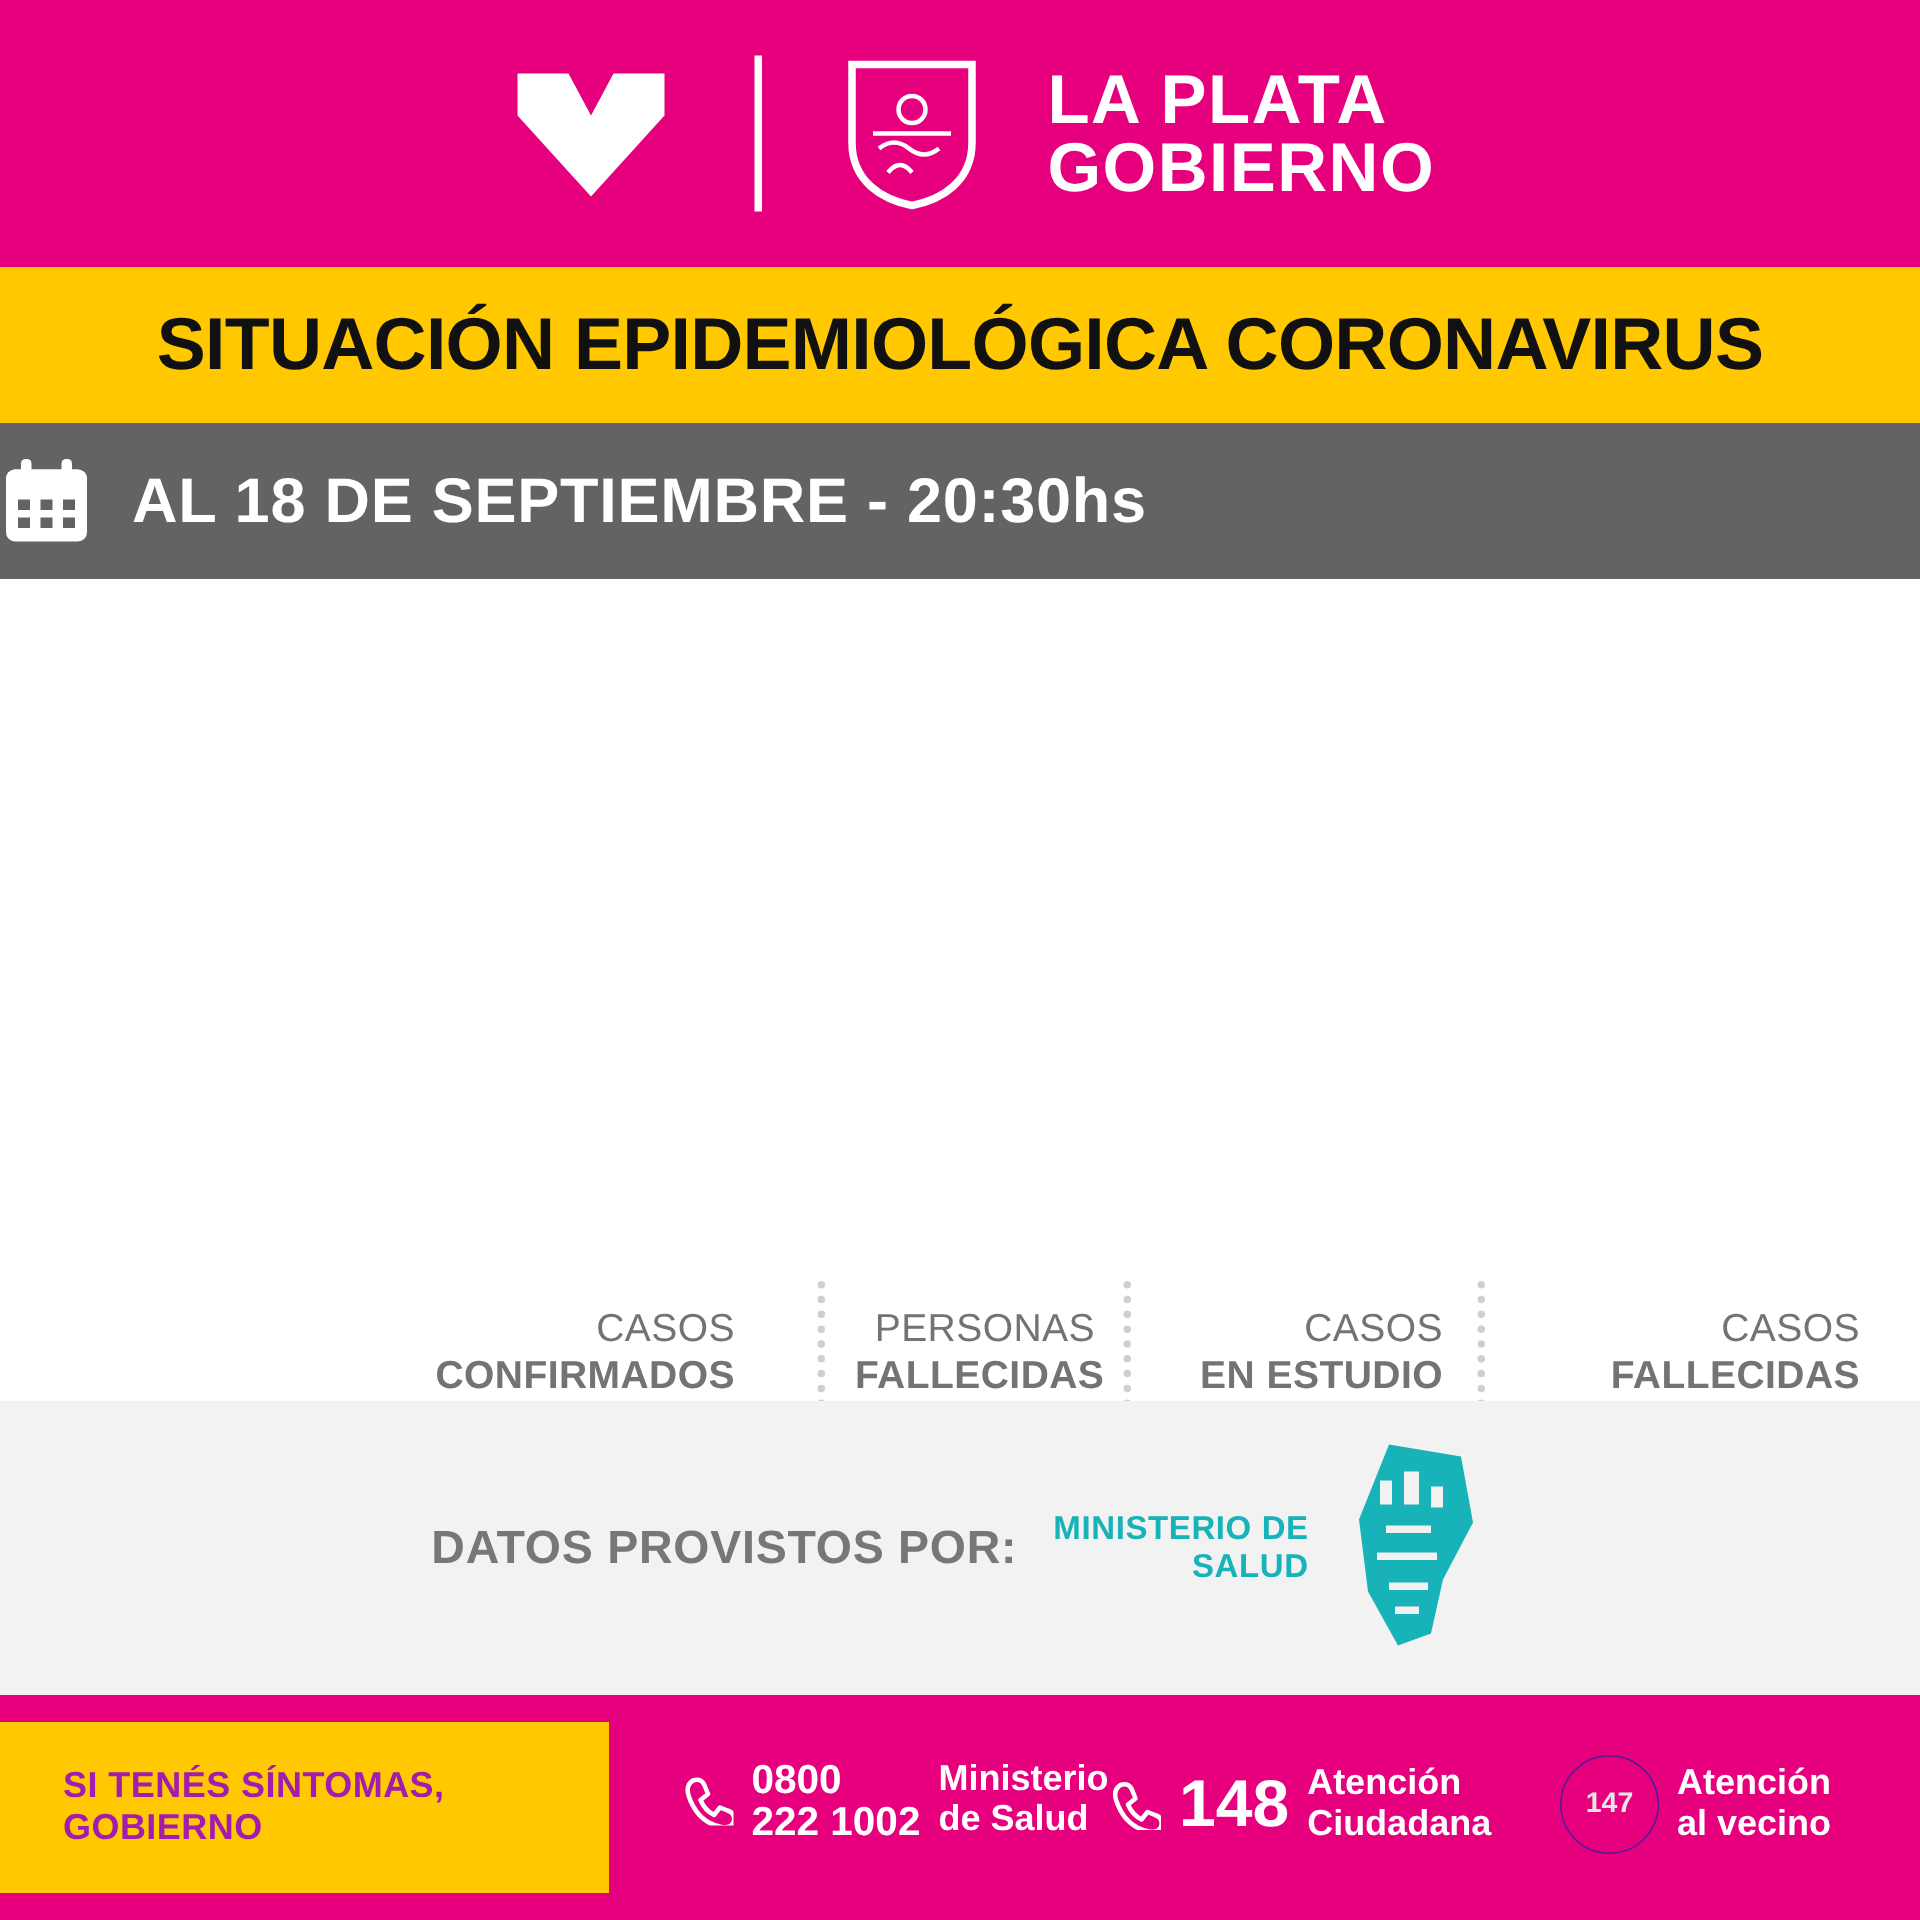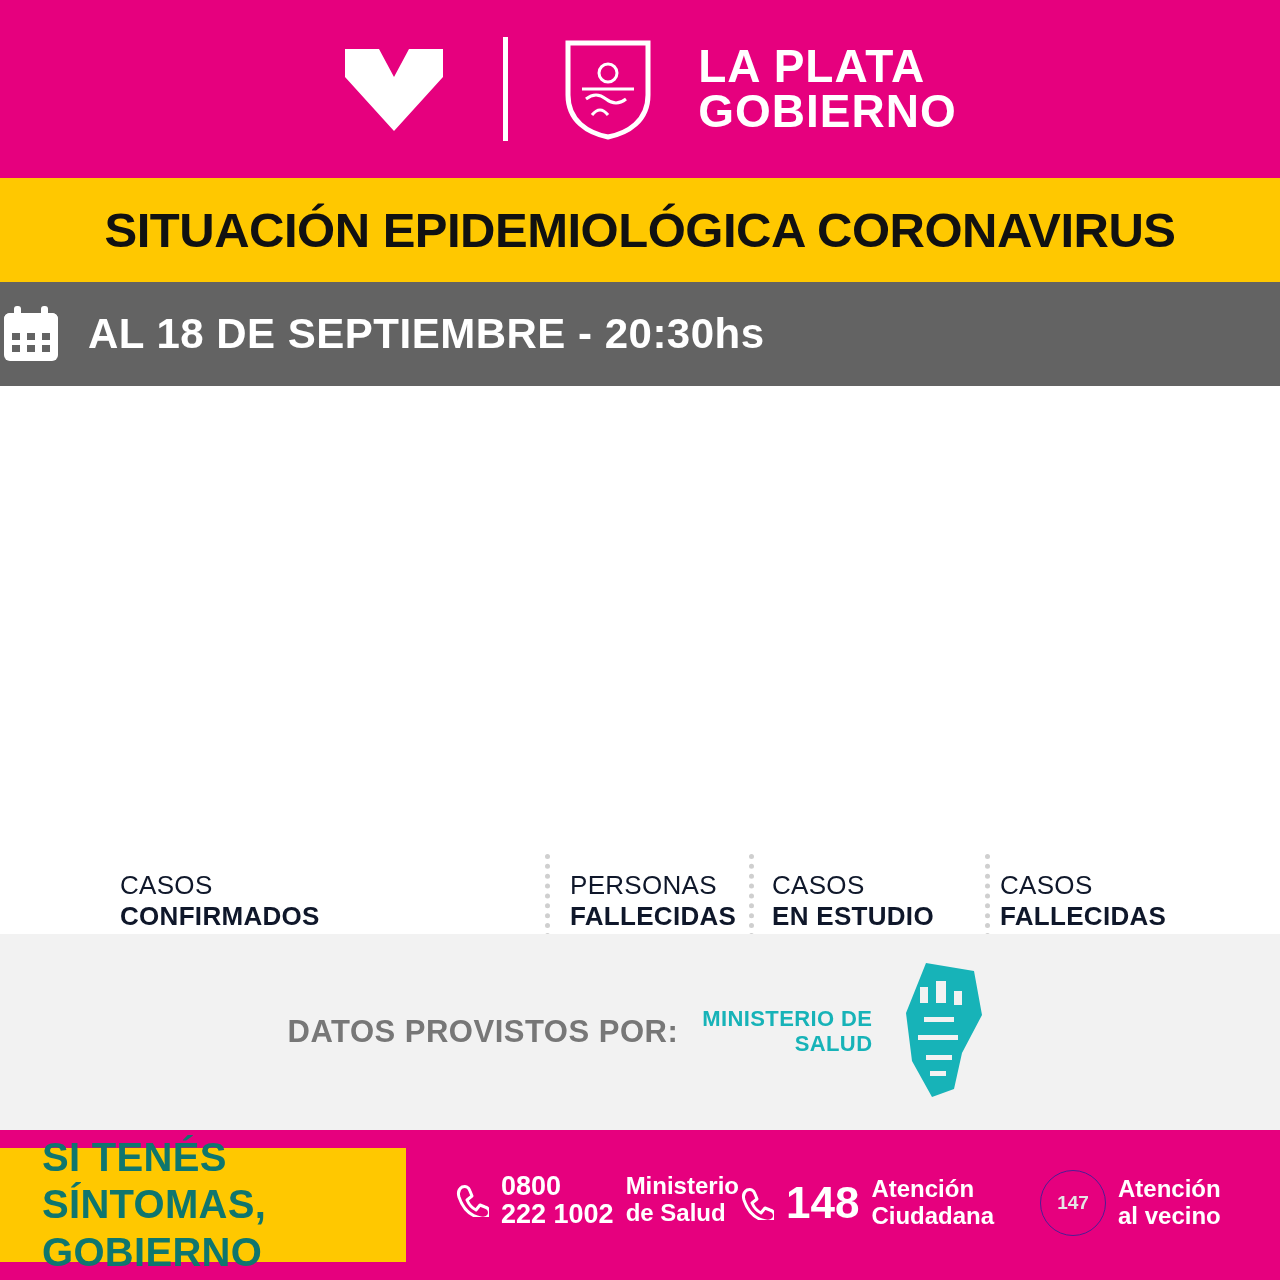--- a/index.html
+++ b/index.html
@@ -82,23 +82,23 @@
     position: absolute;
     width: 0;
     border-left: 5px dotted #cfcfcf;
   }
   .dot-a { left: 252px; top: 560px; height: 200px; }
   .dot-b { left: 545px; top: 468px; height: 420px; }
   .dot-c { left: 749px; top: 468px; height: 420px; }
   .dot-d { left: 985px; top: 468px; height: 420px; }
   .lbl {
     position: absolute;
-    text-align: left;
+    text-align: right;
     font-size: 26px;
-    color: #0f172a;
+    color: #737373;
     line-height: 1.18;
     letter-spacing: 0.3px;
   }
   .lbl .b { font-weight: bold; display: block; }
   .lbl .n { font-weight: normal; display: block; }
 
   .num {
     position: absolute;
     font-size: 76px;
     font-weight: bold;
@@ -167,21 +167,21 @@
     background: #E6007E;
   }
   .footer-yellow {
     position: absolute; left: 0; top: 18px;
     width: 406px; height: 114px;
     background: #FFC800;
     display: flex; flex-direction: column; justify-content: center;
     padding-left: 42px;
   }
   .footer-yellow span {
-    font-size: 40px; font-weight: bold; color: #0f766e; line-height: 1.18;
+    font-size: 24px; font-weight: bold; color: #a21caf; line-height: 1.18;
     letter-spacing: 0.3px;
   }
   .phone-block {
     position: absolute;
     display: flex; align-items: center; gap: 12px;
     color: #ffffff;
   }
   .phone-num { font-size: 34px; font-weight: bold; line-height: 1.05; }
   .phone-num.two { font-size: 27px; }
   .phone-desc { font-size: 24px; font-weight: bold; line-height: 1.12; }

